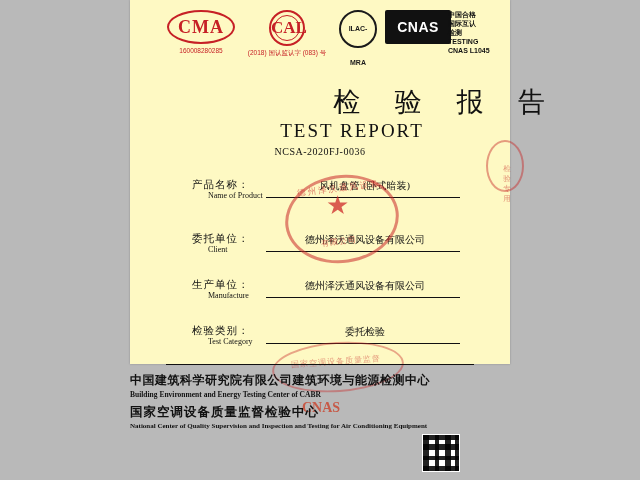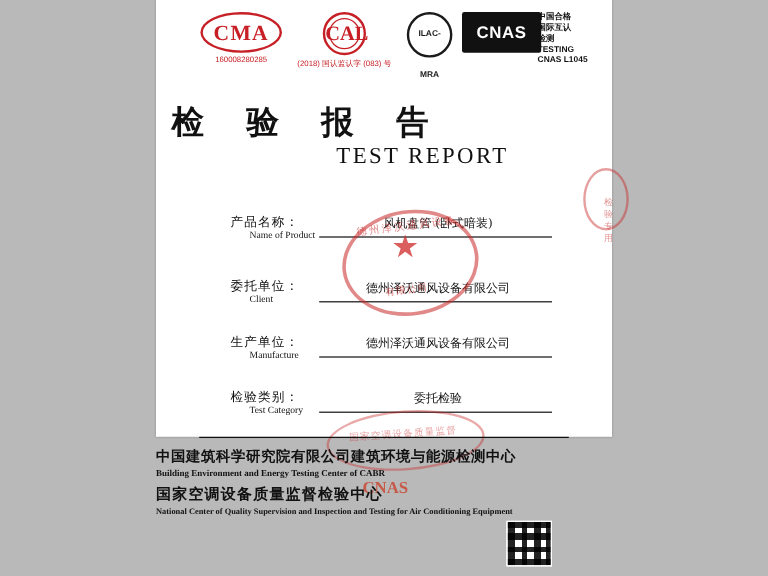--- a/index.html
+++ b/index.html
@@ -14,21 +14,21 @@
     background: #b9b9b9;
     overflow: hidden;
     font-family: "Liberation Serif", serif;
   }
   #sheet {
     position: absolute;
     left: 130px;
     top: 0px;
     width: 380px;
     height: 364px;
-    background: #ffffff;
+    background: #fef9c3;
     box-shadow: 0 0 2px rgba(0,0,0,0.25);
   }
 
   
   .cert-row {
     position: absolute;
     left: 0;
     top: 10px;
     width: 380px;
     height: 62px;
@@ -110,27 +110,28 @@
     line-height: 9px;
     color: #111;
     font-weight: bold;
     font-family: "Liberation Sans", sans-serif;
   }
 
   
   .title-cn {
     position: absolute;
     left: 0; top: 84px; width: 380px;
-    text-align: left;
+    text-align: right;
     font-size: 27px;
     letter-spacing: 13px;
     text-indent: 13px;
     color: #111;
     font-family: "DejaVu Serif", serif;
-    font-weight: bold;
+    font-weight: normal;
+    padding-left: 48px;
   }
   .title-en {
     position: absolute;
     left: 0; top: 120px; width: 380px;
     text-align: center;
     font-size: 19px;
     letter-spacing: 2px;
     color: #111;
     font-family: "Liberation Serif", serif;
     padding-left: 32px;
@@ -365,20 +366,21 @@
         <div class="cnas-lines">中国合格</div>
         <div class="cnas-lines">国际互认</div>
         <div class="cnas-lines">检测</div>
         <div class="cnas-lines en">TESTING</div>
         <div class="cnas-lines en">CNAS L1045</div>
       </div>
     </div>
 
     <div class="title-cn">检 验 报 告</div>
     <div class="title-en">TEST REPORT</div>
+    <div class="report-no">NCSA-2020FJ-0036</div>
 
     <div class="field f1">
       <div class="lbl-cn">产品名称：</div>
       <div class="lbl-en">Name of Product</div>
       <div class="value">风机盘管 (卧式暗装)</div>
       <div class="rule"></div>
     </div>
 
     <div class="field f2">
       <div class="lbl-cn">委托单位：</div>

